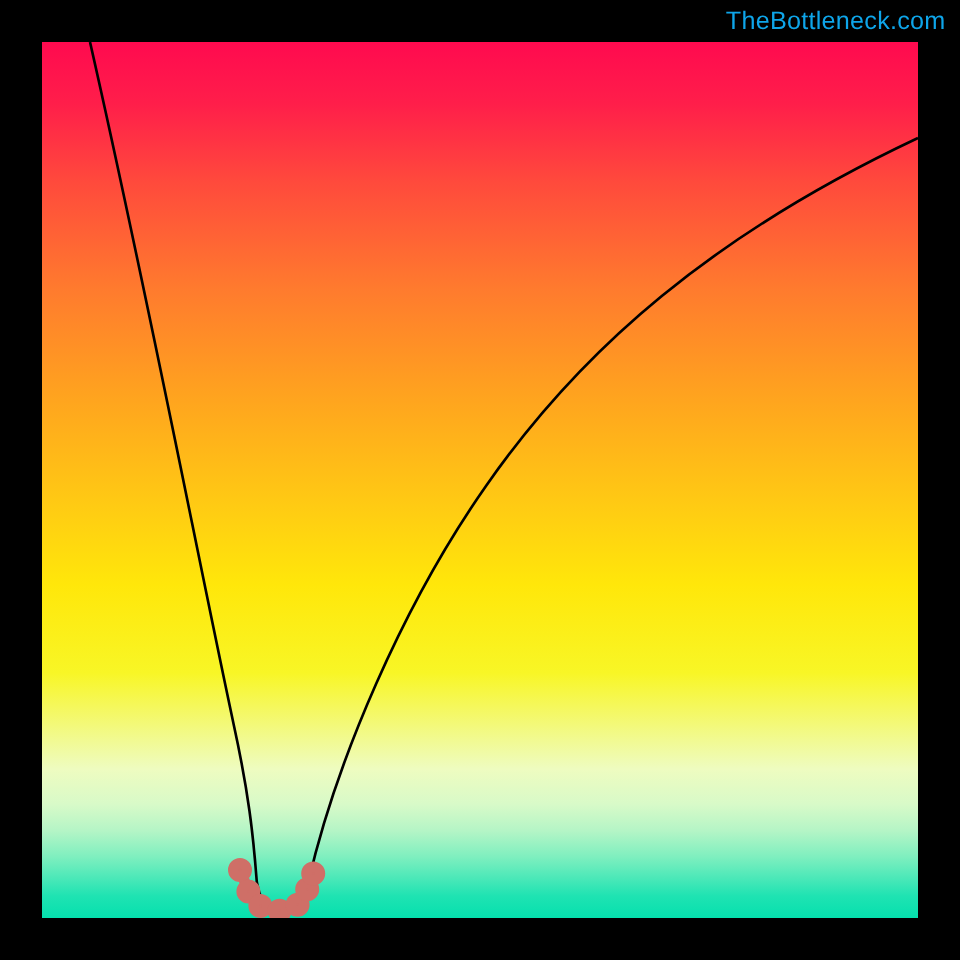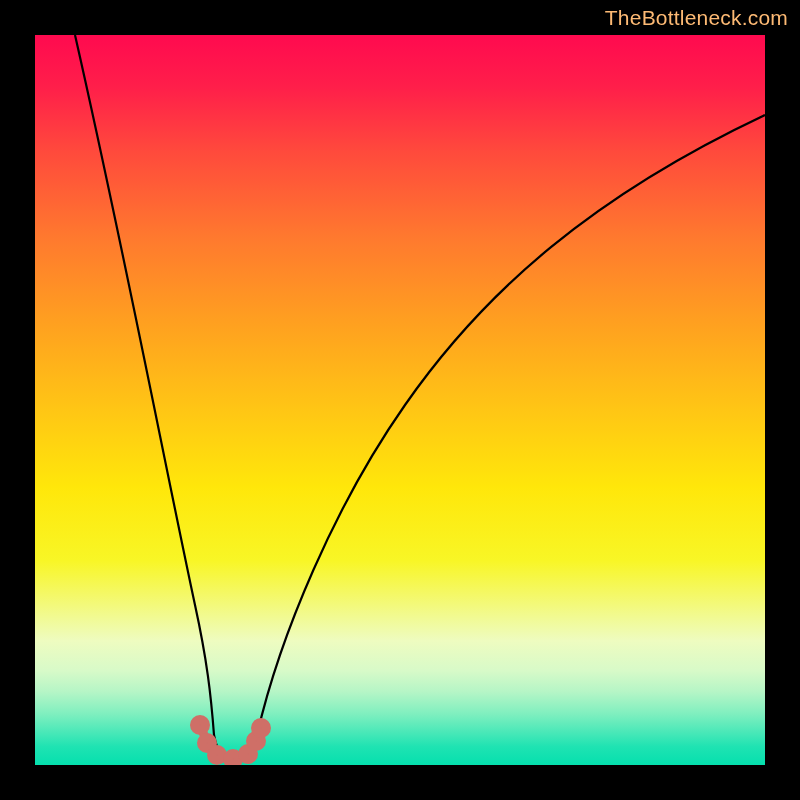--- a/index.html
+++ b/index.html
@@ -56,21 +56,21 @@
     position: absolute;
     left: 0;
     top: 0;
     width: 100%;
     height: 100%;
   }
   .watermark {
     position: absolute;
     top: 6px;
     right: 12px;
-    color: #fdba74;
+    color: #0ea5e9;
     font-size: 21px;
     letter-spacing: 0.2px;
   }
 </style>
 </head>
 <body>
 
 <div class="frame">
 
   <div class="watermark">TheBottleneck.com</div>

